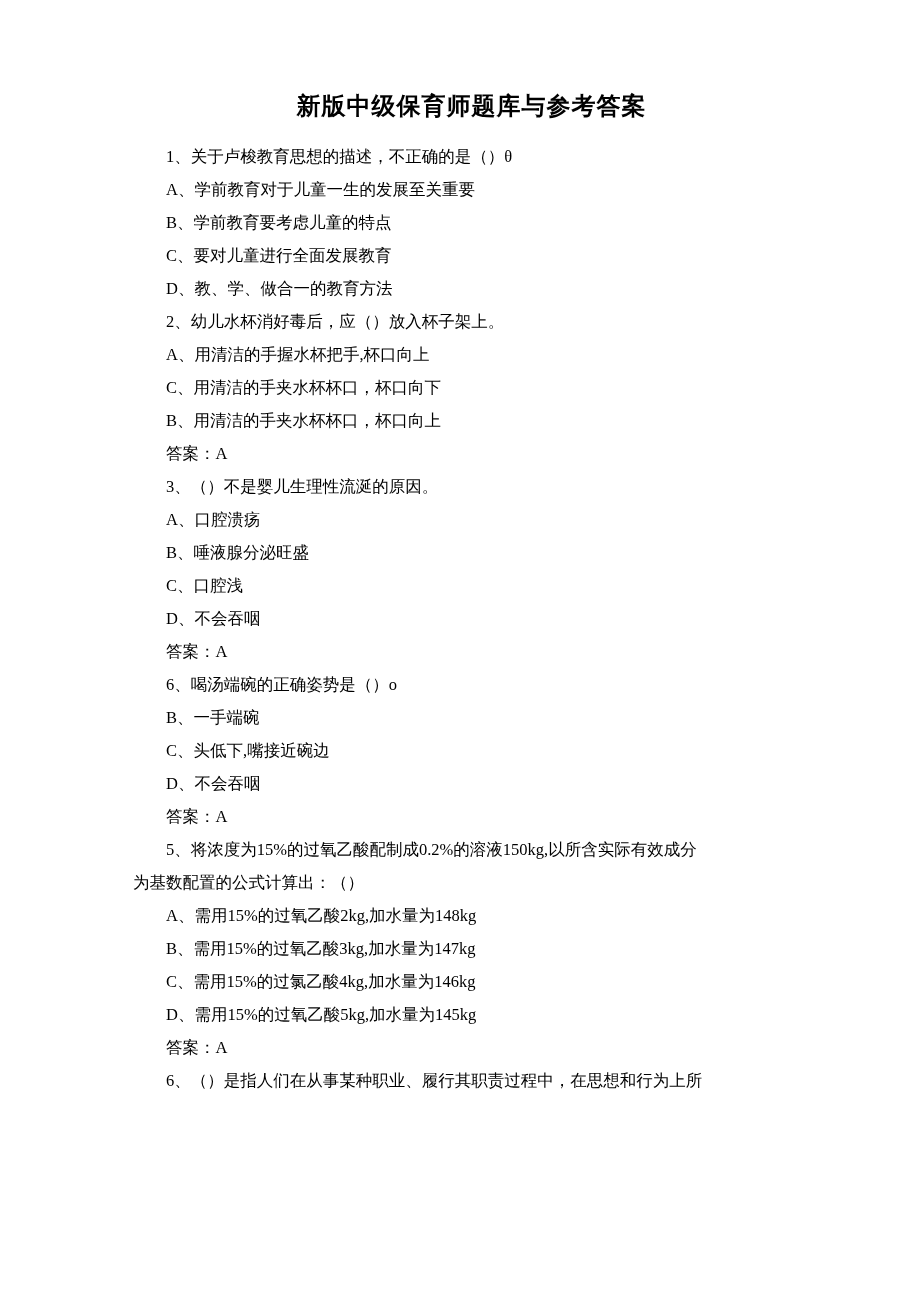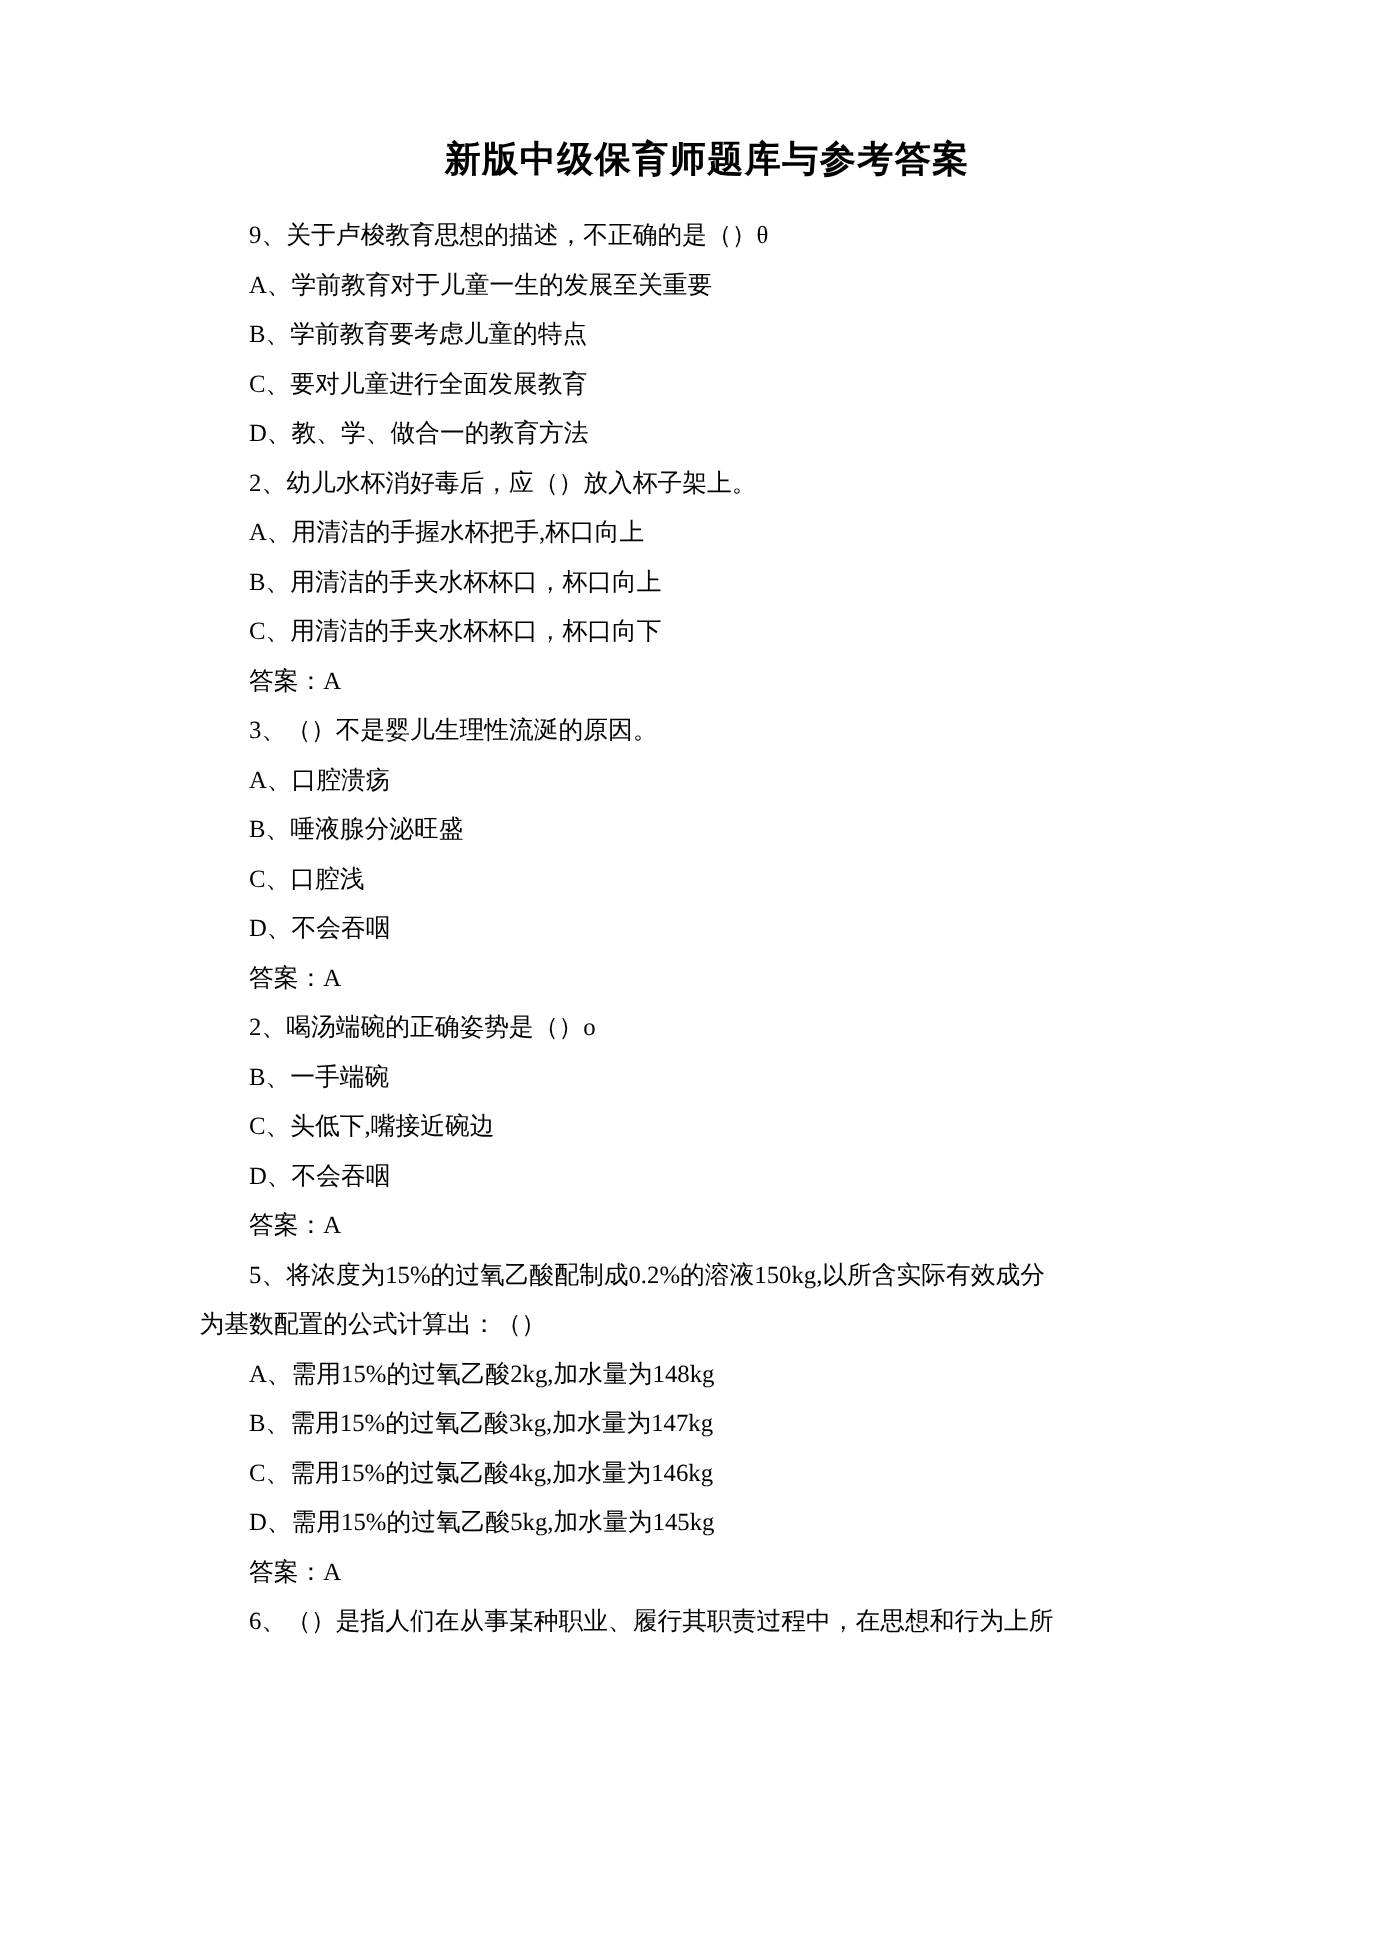--- a/index.html
+++ b/index.html
@@ -34,37 +34,37 @@
   .no-indent {
     text-indent: 0;
   }
 </style>
 </head>
 <body>
 
 <div class="page">
   <div class="title">新版中级保育师题库与参考答案</div>
   <div id="lines-container">
-      <div class="line indent">9、关于卢梭教育思想的描述，不正确的是（）θ</div>
+      <div class="line indent">1、关于卢梭教育思想的描述，不正确的是（）θ</div>
       <div class="line indent">A、学前教育对于儿童一生的发展至关重要</div>
       <div class="line indent">B、学前教育要考虑儿童的特点</div>
       <div class="line indent">C、要对儿童进行全面发展教育</div>
       <div class="line indent">D、教、学、做合一的教育方法</div>
       <div class="line indent">2、幼儿水杯消好毒后，应（）放入杯子架上。</div>
       <div class="line indent">A、用清洁的手握水杯把手,杯口向上</div>
+      <div class="line indent">C、用清洁的手夹水杯杯口，杯口向下</div>
       <div class="line indent">B、用清洁的手夹水杯杯口，杯口向上</div>
-      <div class="line indent">C、用清洁的手夹水杯杯口，杯口向下</div>
       <div class="line indent">答案：A</div>
       <div class="line indent">3、（）不是婴儿生理性流涎的原因。</div>
       <div class="line indent">A、口腔溃疡</div>
       <div class="line indent">B、唾液腺分泌旺盛</div>
       <div class="line indent">C、口腔浅</div>
       <div class="line indent">D、不会吞咽</div>
       <div class="line indent">答案：A</div>
-      <div class="line indent">2、喝汤端碗的正确姿势是（）o</div>
+      <div class="line indent">6、喝汤端碗的正确姿势是（）o</div>
       <div class="line indent">B、一手端碗</div>
       <div class="line indent">C、头低下,嘴接近碗边</div>
       <div class="line indent">D、不会吞咽</div>
       <div class="line indent">答案：A</div>
       <div class="line indent">5、将浓度为15%的过氧乙酸配制成0.2%的溶液150kg,以所含实际有效成分</div>
       <div class="line no-indent">为基数配置的公式计算出：（）</div>
       <div class="line indent">A、需用15%的过氧乙酸2kg,加水量为148kg</div>
       <div class="line indent">B、需用15%的过氧乙酸3kg,加水量为147kg</div>
       <div class="line indent">C、需用15%的过氯乙酸4kg,加水量为146kg</div>
       <div class="line indent">D、需用15%的过氧乙酸5kg,加水量为145kg</div>

